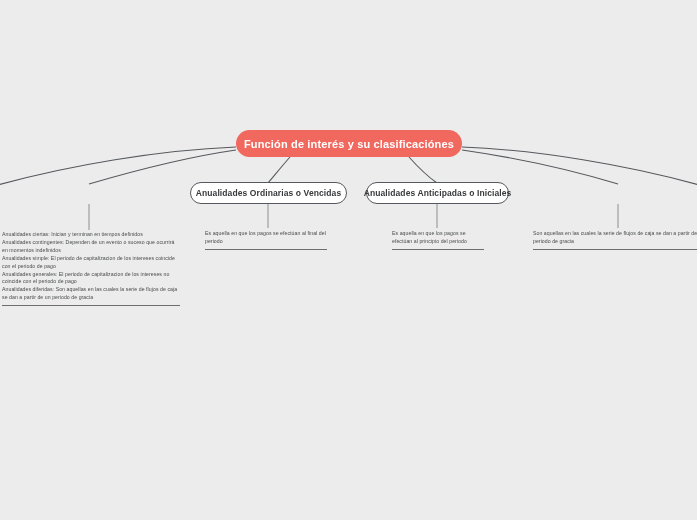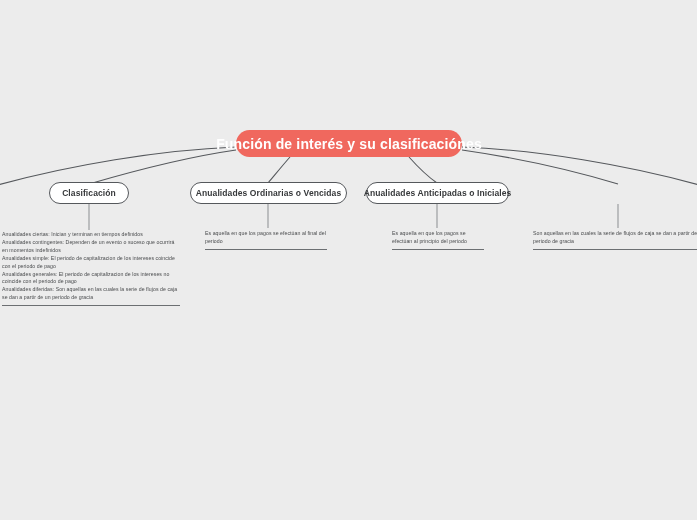--- a/index.html
+++ b/index.html
@@ -34,21 +34,21 @@
 
   
   .root-node {
     position: absolute;
     display: flex;
     align-items: center;
     justify-content: center;
     background: #f0685e;
     color: #ffffff;
     border-radius: 14px;
-    font-size: 14px;
+    font-size: 11px;
     font-weight: bold;
     letter-spacing: .15px;
     white-space: nowrap;
     box-sizing: border-box;
     padding: 0 16px;
   }
 
   
   .topic-node {
     position: absolute;
@@ -108,21 +108,20 @@
     <g fill="none" stroke="#8b8e91" stroke-width="1">
       <path d="M 89 204 L 89 230"></path>
       <path d="M 268 204 L 268 228"></path>
       <path d="M 437 204 L 437 228"></path>
       <path d="M 618 204 L 618 228"></path>
     </g>
   </svg>
 
   <div class="root-node" style="left:236px; top:130px; width:226px; height:27px;">Función de interés y su clasificaciónes</div>
 
-  <div class="topic-node" style="left:49px; top:182px; width:80px;">Clasificación</div>
 
   <div class="topic-node" style="left:190px; top:182px; width:157px;">Anualidades Ordinarias o Vencidas</div>
 
   <div class="topic-node" style="left:366px; top:182px; width:143px;">Anualidades Anticipadas o Iniciales</div>
 
 
   <div class="detail-block" style="left:2px; top:231px; width:178px;">Anualidades ciertas: Inician y terminan en tiempos definidos
 Anualidades contingentes: Dependen de un evento o suceso que ocurrirá en momentos indefinidos
 Anualidades simple: El periodo de capitalizacion de los intereses coincide con el periodo de pago
 Anualidades generales: El periodo de capitalizacion de los intereses no coincide con el periodo de pago

